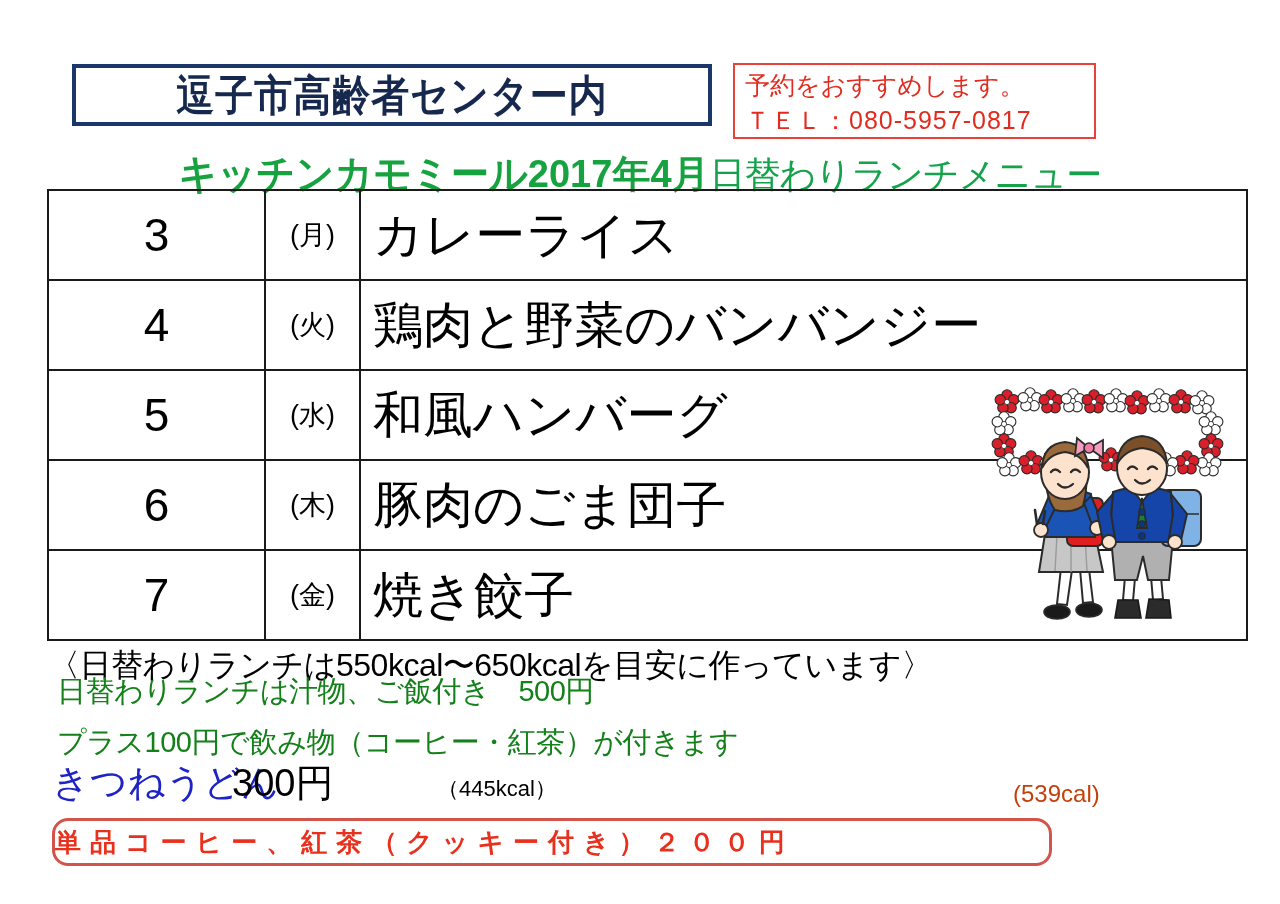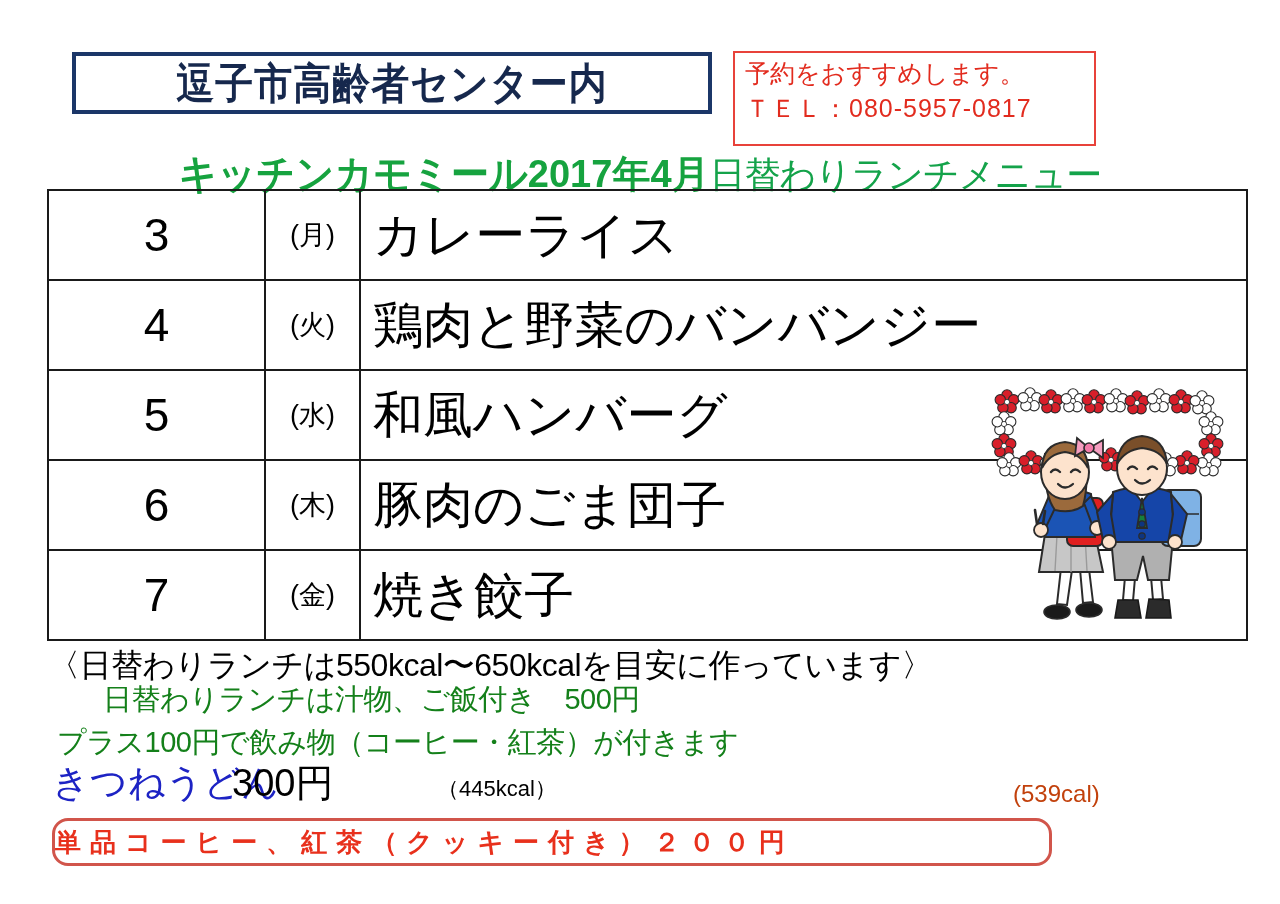--- a/index.html
+++ b/index.html
@@ -11,21 +11,21 @@
     width: 1280px;
     height: 904px;
     position: relative;
     font-family: "Liberation Sans", "DejaVu Sans", sans-serif;
     overflow: hidden;
   }
 
   
   #header-area {
     position: absolute;
-    left: 0; top: 4px;
+    left: 0; top: 16px;
     width: 1280px; height: 132px;
   }
   #venue-title-box {
     position: absolute;
     left: 72px; top: 48px;
     width: 640px; height: 62px;
     border: 4px solid #1b3668;
     box-sizing: border-box;
     display: flex;
     align-items: center;
@@ -35,21 +35,21 @@
     font-size: 38px;
     font-weight: bold;
     color: #16284d;
     letter-spacing: 1px;
     white-space: nowrap;
     transform: scaleY(1.12);
   }
   #reservation-box {
     position: absolute;
     left: 733px; top: 47px;
-    width: 363px; height: 95px;
+    width: 363px; height: 76px;
     border: 2px solid #e8423a;
     box-sizing: border-box;
     padding: 3px 0 0 10px;
   }
   .reservation-line {
     color: #e22b1e;
     font-size: 25px;
     line-height: 35px;
     white-space: nowrap;
   }
@@ -146,21 +146,21 @@
     letter-spacing: -0.5px;
   }
   .green-note {
     position: absolute;
     left: 57px;
     font-size: 29px;
     color: #14801a;
     white-space: nowrap;
     letter-spacing: -0.5px;
   }
-  #green-note-1 { top: 36px; margin-left: 46px; }
+  #green-note-1 { top: 28px; }
   #green-note-2 { top: 79px; }
 
   #udon-row {
     position: absolute;
     left: 0; top: 114px;
     width: 1280px;
     height: 48px;
   }
   #udon-1-name {
     position: absolute;

